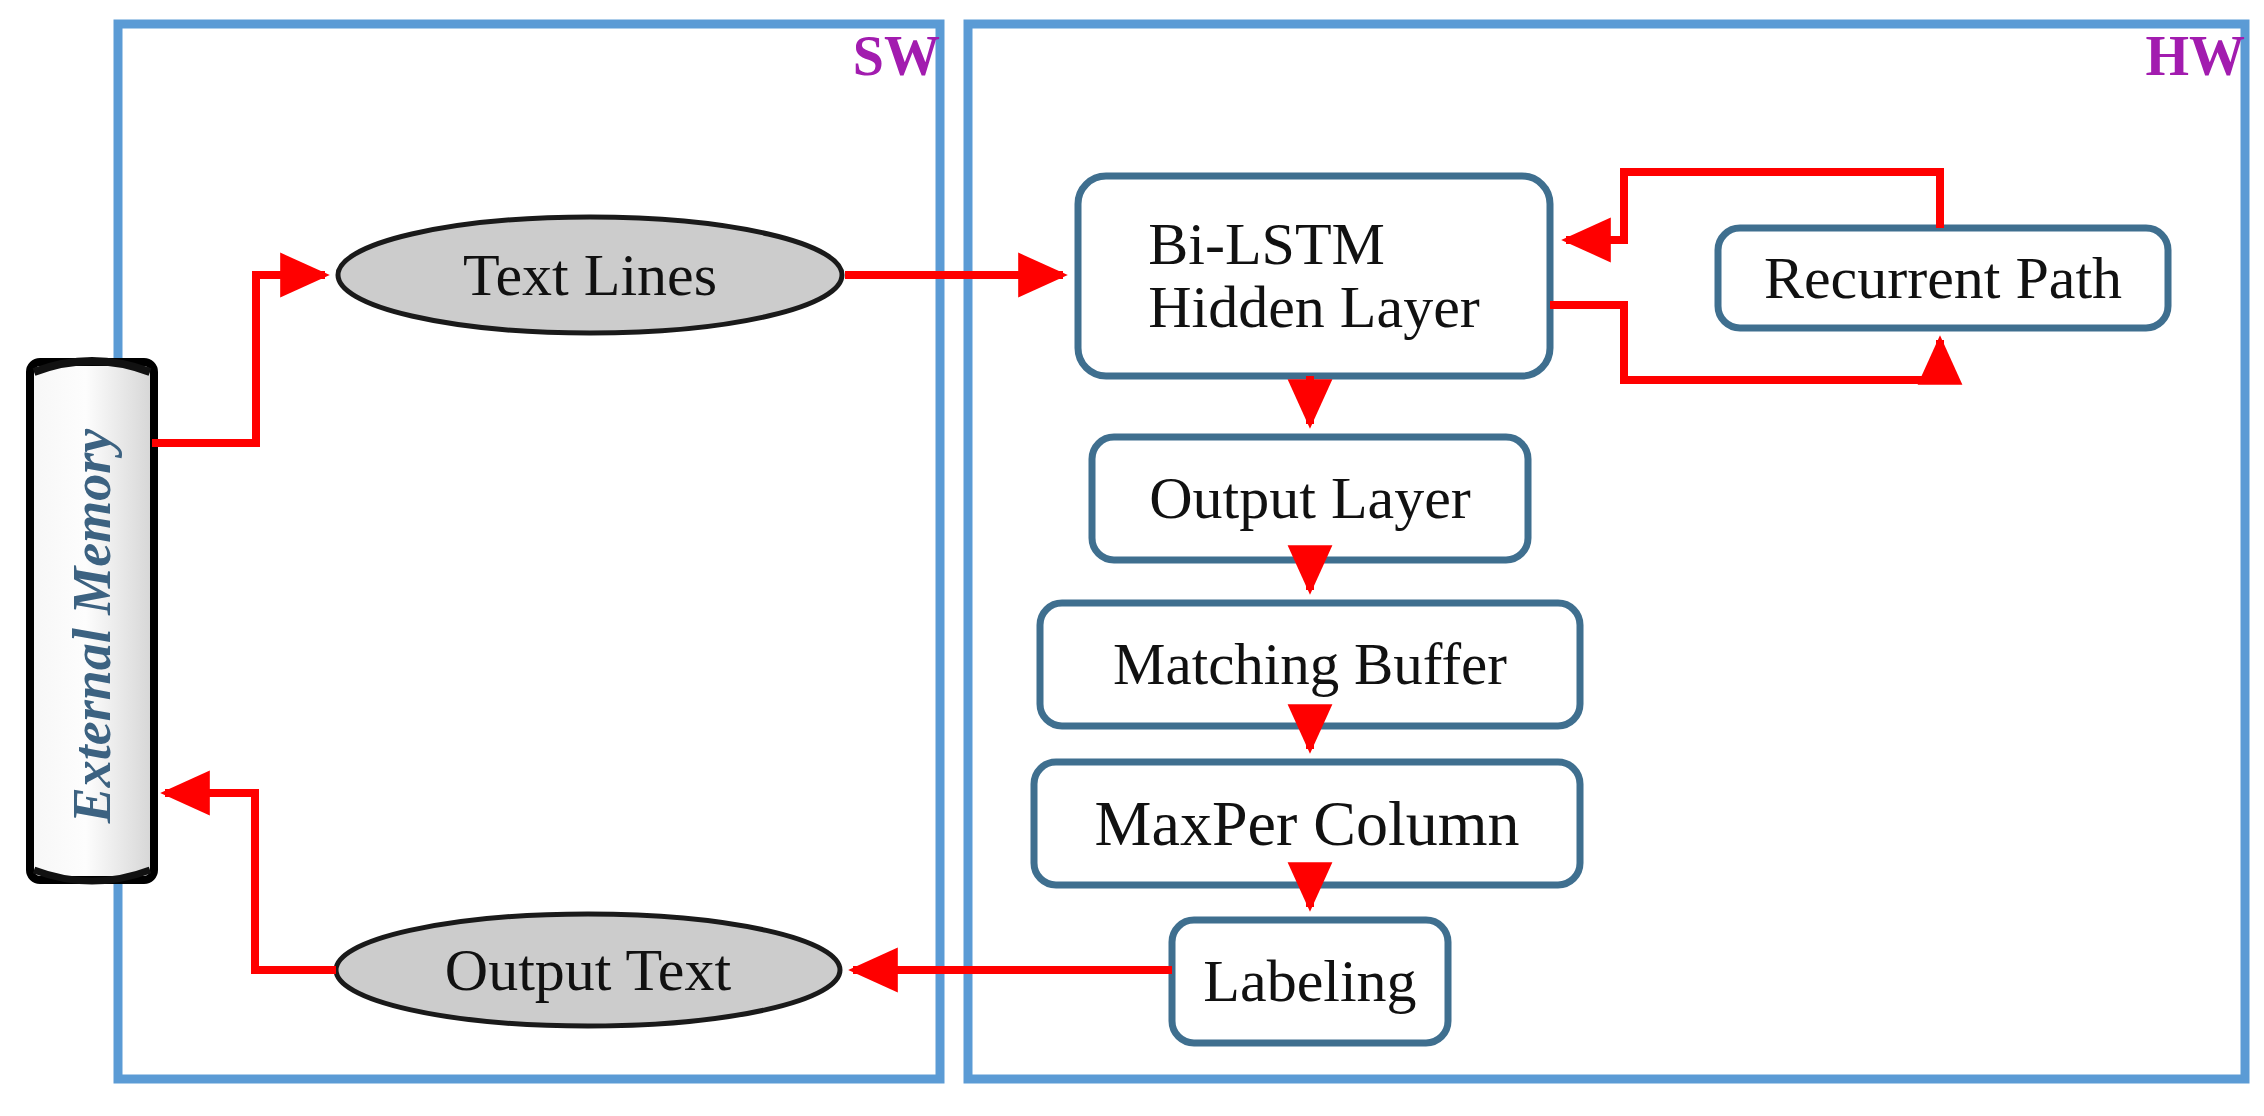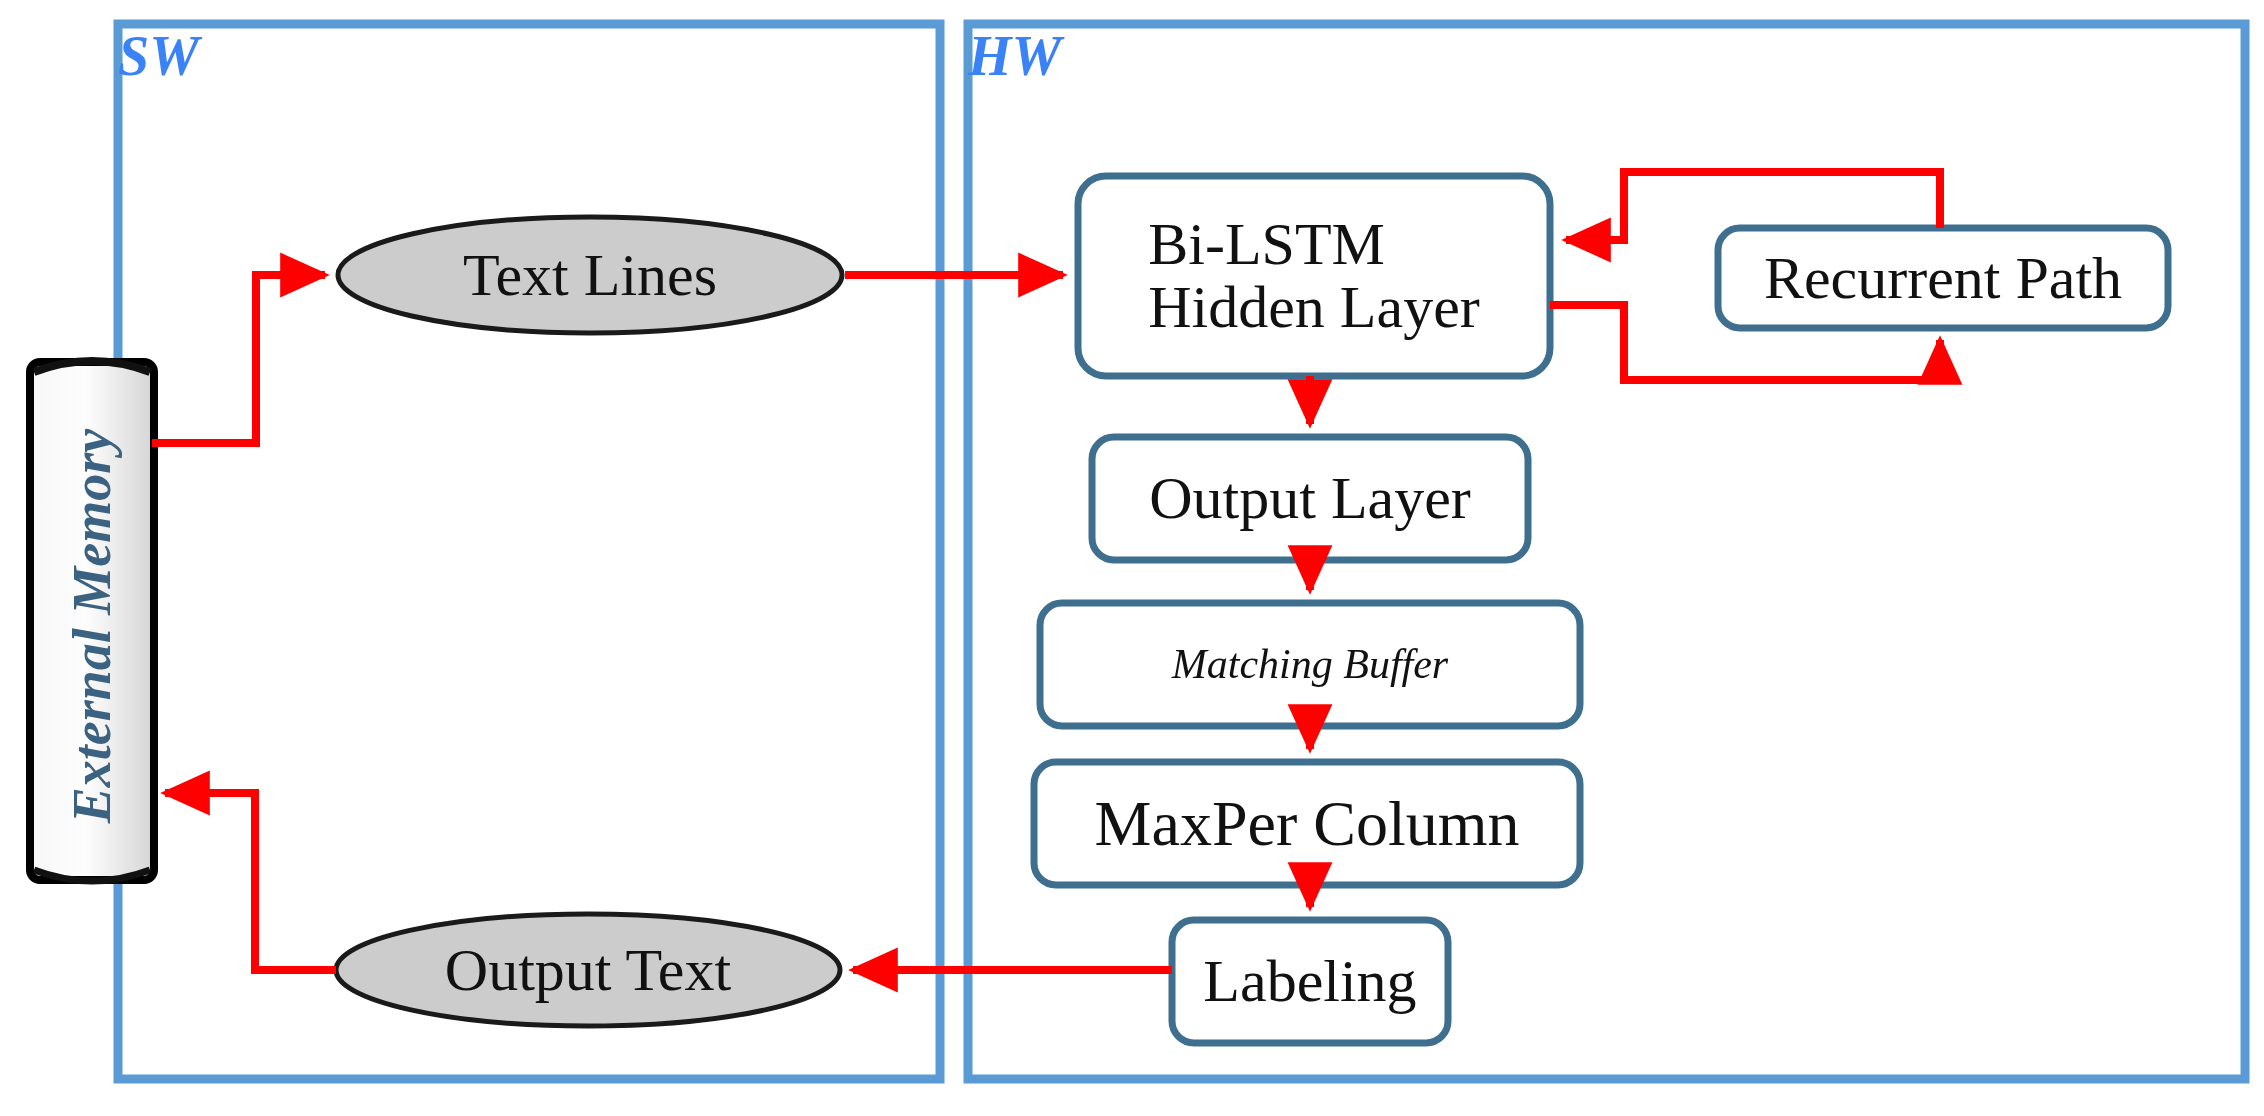--- a/index.html
+++ b/index.html
@@ -21,24 +21,23 @@
     position: absolute;
     top: 0;
     left: 0;
     width: 2264px;
     height: 1116px;
   }
   .panel-title {
     position: absolute;
     font-family: "Liberation Serif", serif;
     font-weight: bold;
-    color: #3b82f6;
-    text-align: left;
+    color: #a21caf;
+    text-align: right;
     white-space: nowrap;
-    font-style: italic;
   }
   .node-label {
     position: absolute;
     display: flex;
     align-items: center;
     justify-content: center;
     font-family: "Liberation Serif", serif;
     color: #111111;
     line-height: 1.05;
     white-space: pre-line;
@@ -132,19 +131,19 @@
 
   <div class="node-label" style="left:336px; top:914px; width:504px; height:112px; font-size:60px;">Output Text</div>
 
   <div class="node-label" style="left:1078px; top:176px; width:472px; height:200px; font-size:60px;">Bi-LSTM
 Hidden Layer</div>
 
   <div class="node-label" style="left:1092px; top:437px; width:436px; height:123px; font-size:60px;">Output Layer</div>
 
   <div class="node-label" style="left:1718px; top:228px; width:450px; height:100px; font-size:60px;">Recurrent Path</div>
 
-  <div class="node-label" style="left:1040px; top:603px; width:540px; height:123px; font-size:42px;font-style:italic;">Matching Buffer</div>
+  <div class="node-label" style="left:1040px; top:603px; width:540px; height:123px; font-size:59px;">Matching Buffer</div>
 
   <div class="node-label" style="left:1034px; top:762px; width:546px; height:123px; font-size:64px;">MaxPer Column</div>
 
   <div class="node-label" style="left:1172px; top:920px; width:276px; height:123px; font-size:60px;">Labeling</div>
 
 </div>
 
 </body></html>

